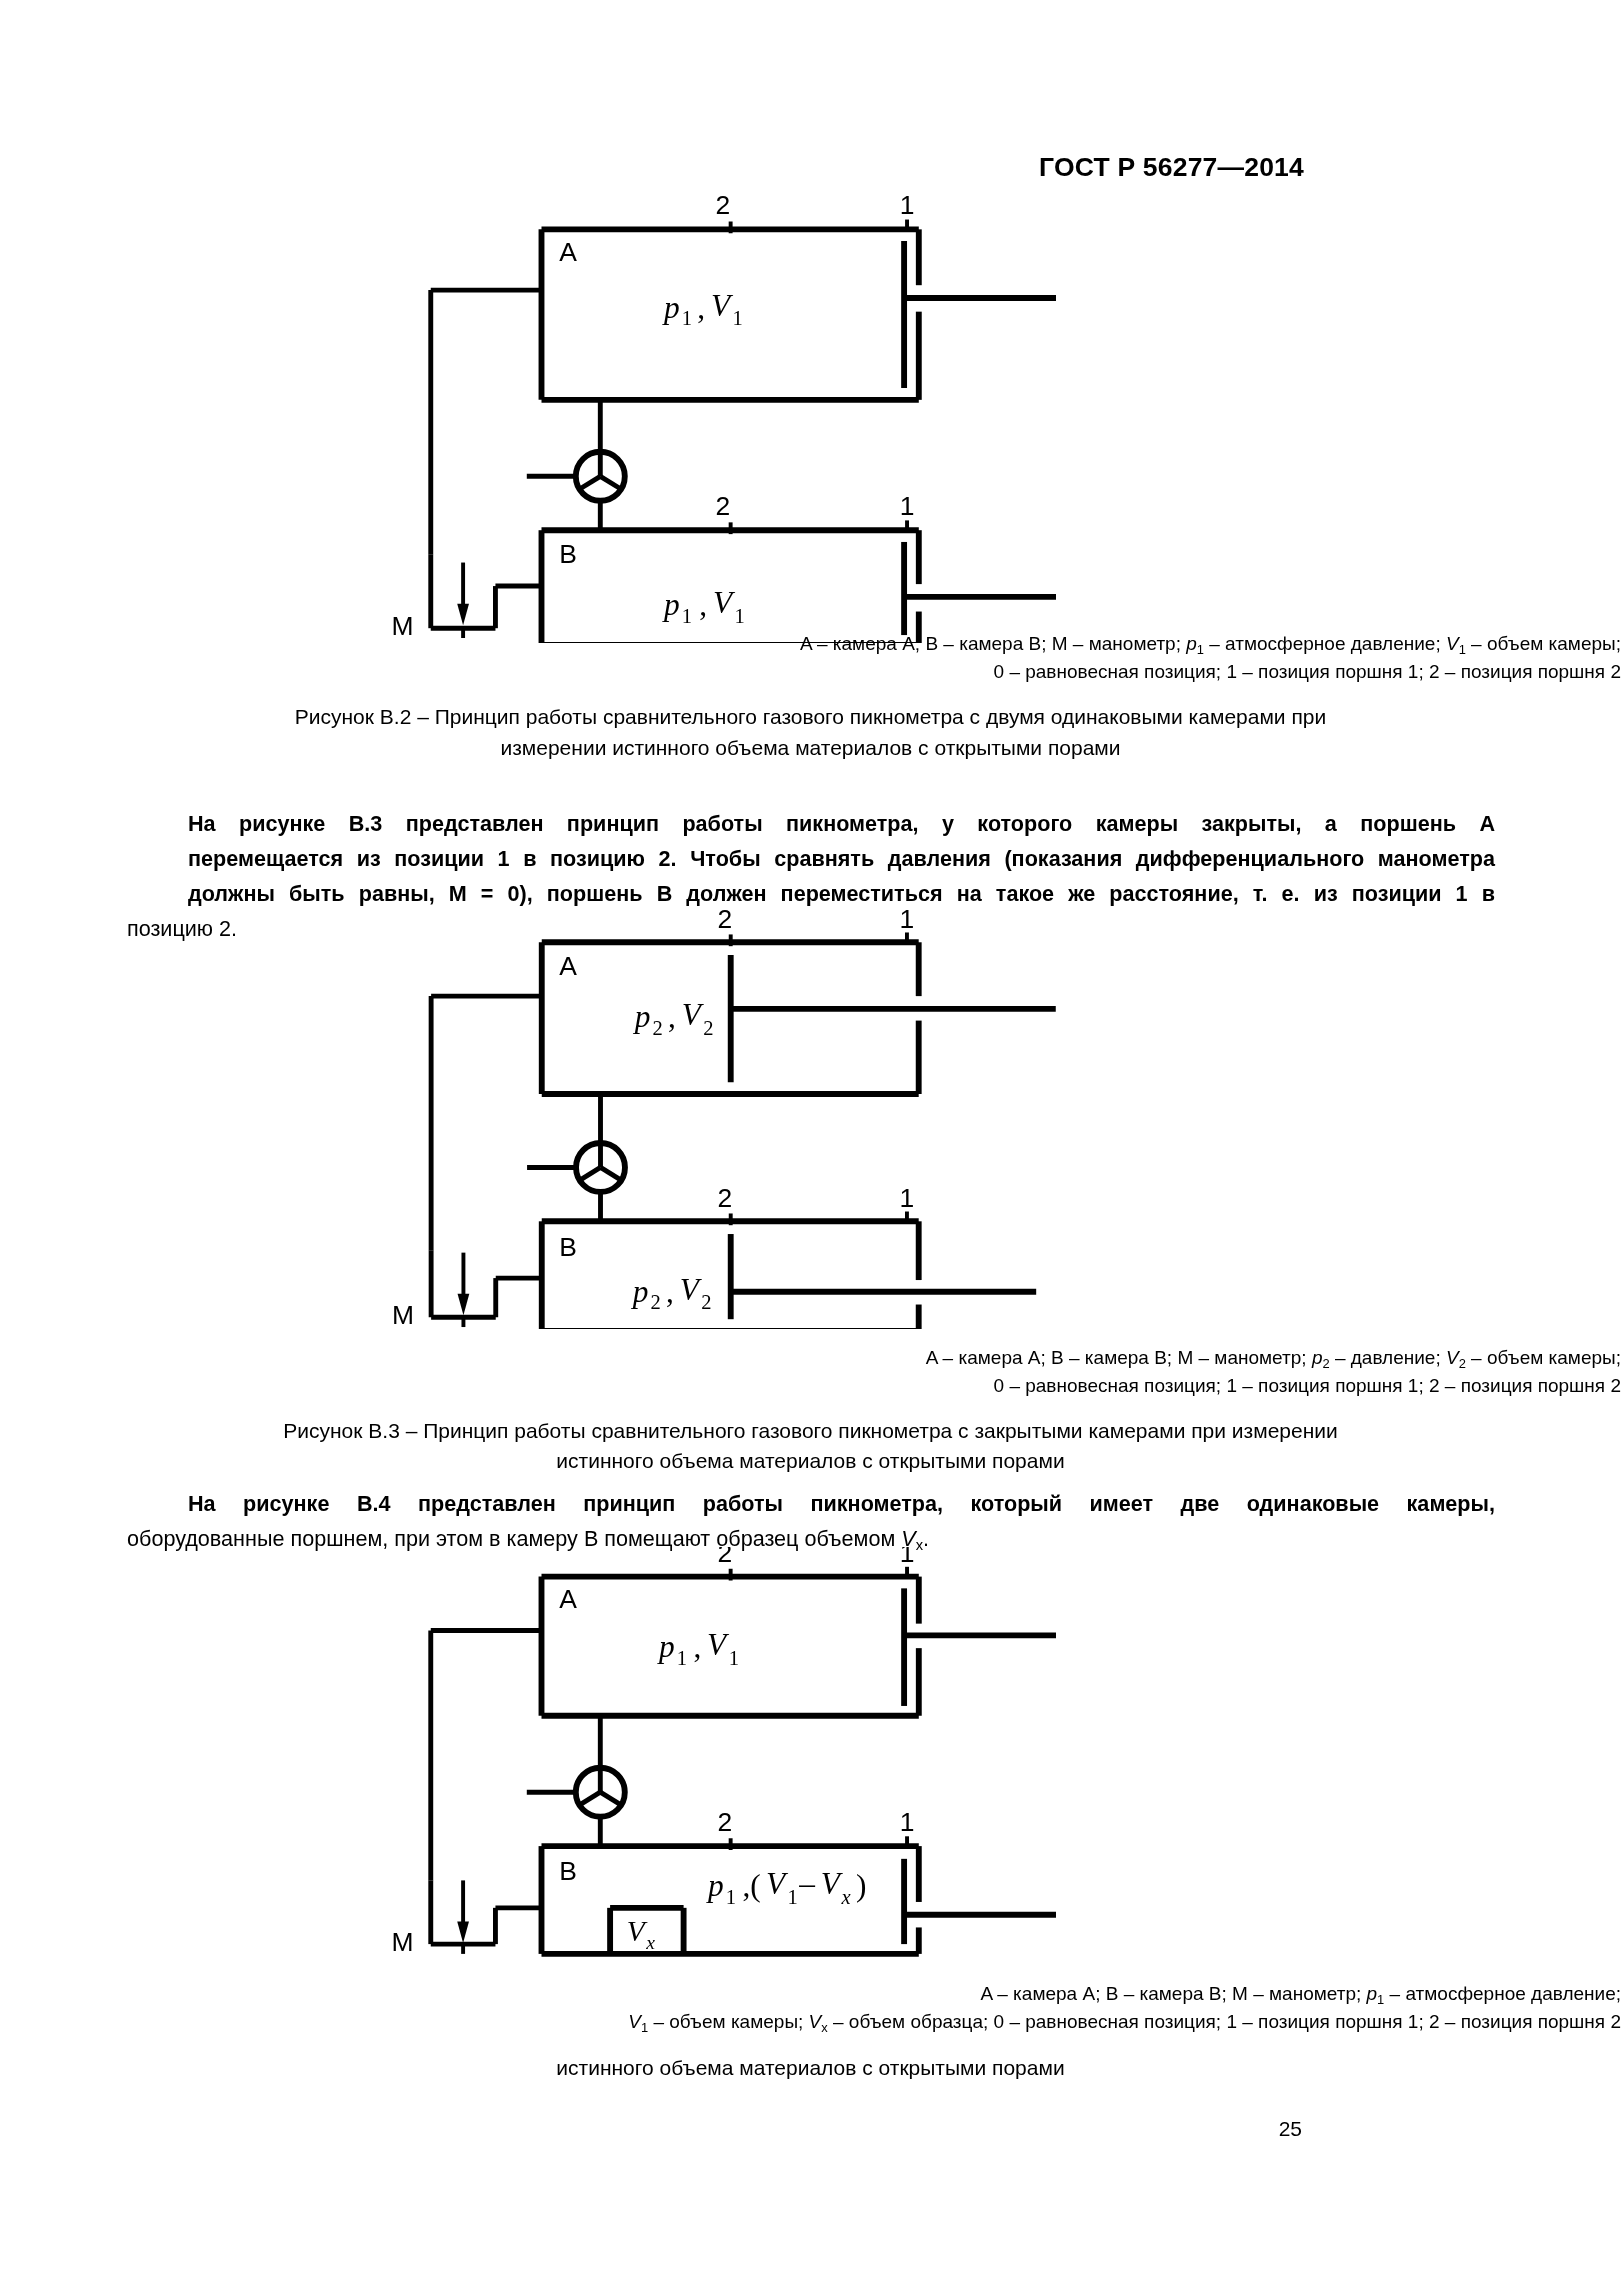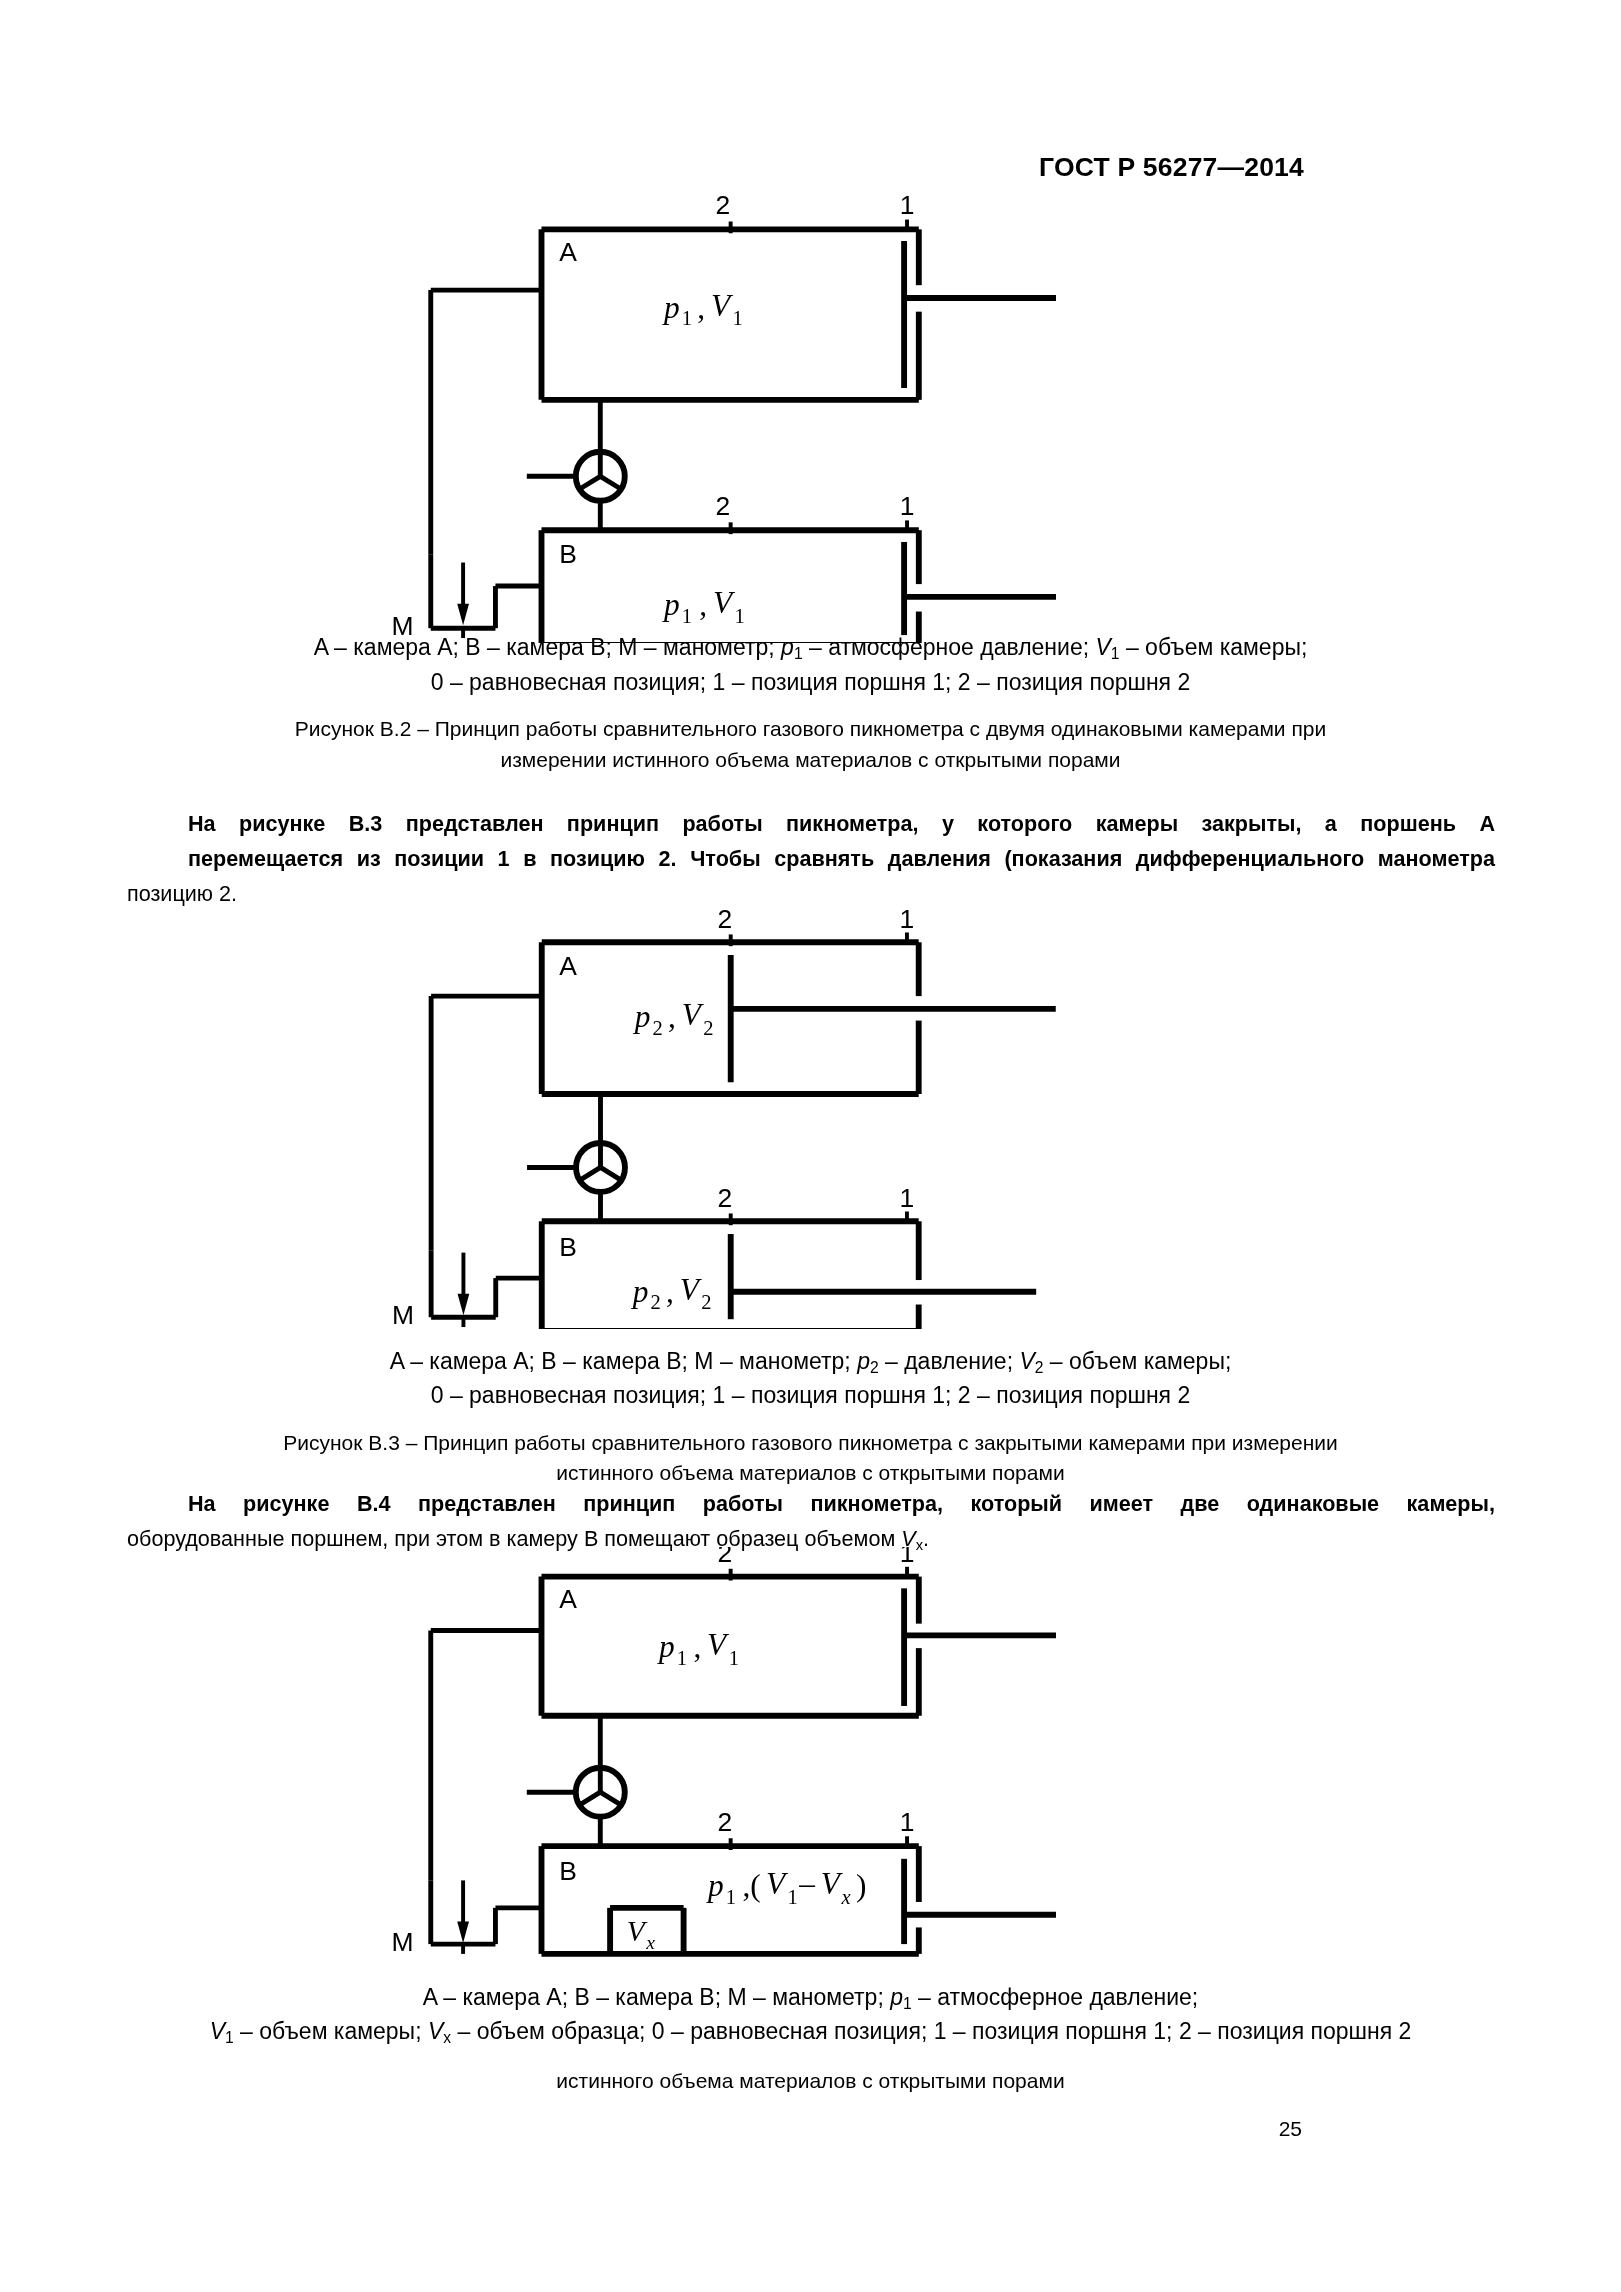--- a/index.html
+++ b/index.html
@@ -18,21 +18,21 @@
     font-size:26.5px; font-weight:bold; letter-spacing:0.2px;
     white-space:nowrap;
   }
 
   
   .figure { position:absolute; left:0; width:1621px; }
   .figure svg { display:block; margin:0 auto; }
 
   
   .legend {
-    text-align:center; font-size:23px; line-height:1.42;
+    text-align:right; font-size:19px; line-height:1.42;
   }
   .figtitle {
     text-align:center; font-size:21px; line-height:1.45;
     margin-top:16px;
   }
   .legend .ln, .figtitle .ln { display:block; }
 
   
   .para {
     position:absolute;
@@ -149,20 +149,21 @@
     </div>
     <div class="figtitle">
       <span class="ln">Рисунок В.2 – Принцип работы сравнительного газового пикнометра с двумя одинаковыми камерами при</span>
       <span class="ln">измерении истинного объема материалов с открытыми порами</span>
     </div>
   </div>
 
   <div class="para j" style="top:807px;">
     <span class="just first">На рисунке В.3 представлен принцип работы пикнометра, у которого камеры закрыты, а поршень А</span>
     <span class="just">перемещается из позиции 1 в позицию 2. Чтобы сравнять давления (показания дифференциального манометра</span>
+    <span class="just">должны быть равны, M = 0), поршень B должен переместиться на такое же расстояние, т. е. из позиции 1 в</span>
     <span class="last">позицию 2.</span>
   </div>
 
   <div class="figure" style="top:908px;">
     <svg width="882" height="421" viewBox="0 0 900 430">
       <g stroke="#000" fill="none" stroke-width="5">
 
         <path d="M 175 35 L 560 35" stroke-width="6"></path>
         <path d="M 175 35 L 175 190" stroke-width="6"></path>
         <path d="M 175 190 L 560 190" stroke-width="6"></path>

